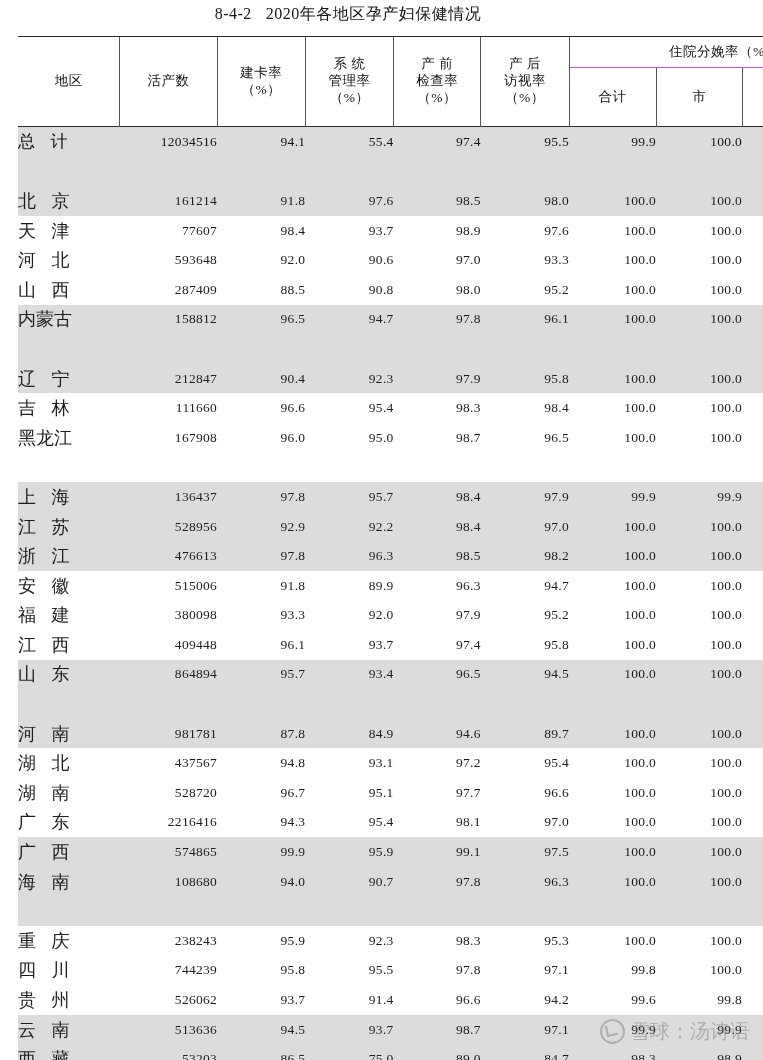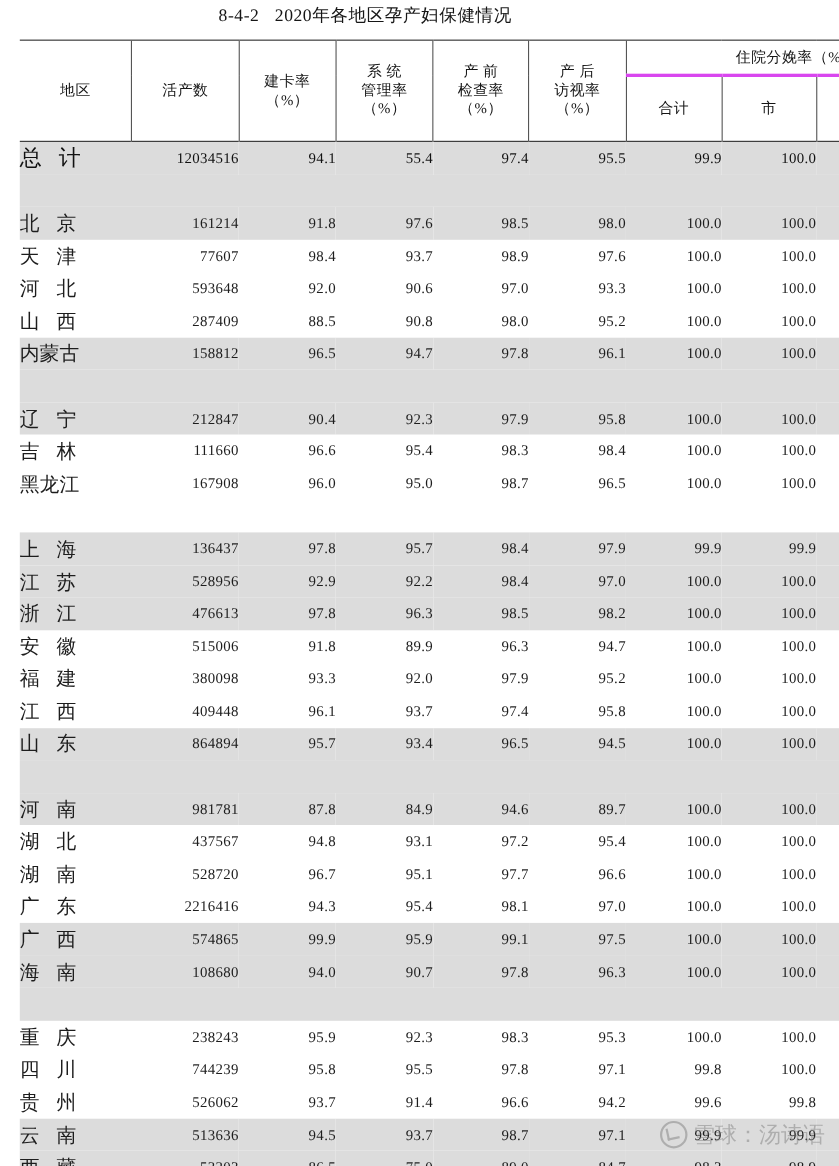--- a/index.html
+++ b/index.html
@@ -8,21 +8,21 @@
     background:#ffffff;
     font-family:"Liberation Serif","DejaVu Serif",serif;
     color:#1b1b1b;
     overflow:hidden;
     position:relative;
   }
   #page{position:relative;width:763px;height:1060px;}
 
   
   .title{
-    position:absolute;left:0;top:4px;width:664px;
+    position:absolute;left:16px;top:4px;width:664px;
     text-align:center;
     font-size:16px;
     letter-spacing:.5px;
     color:#161616;
     white-space:nowrap;
   }
   .title .code{font-family:"Liberation Serif",serif;}
   .title .gap{display:inline-block;width:14px;}
 
   
@@ -36,21 +36,21 @@
     font-size:13px;
   }
   table.main td,table.main th{
     padding:0;margin:0;
     font-weight:normal;
     vertical-align:middle;
   }
 
   
   .rule-top{border-top:1.6px solid #2b2b2b;}
-  .rule-thin{border-top:3px solid #d946ef;}
+  .rule-thin{border-top:1px solid #d946ef;}
 
   
   thead td{
     text-align:center;
     font-size:13.5px;
     color:#151515;
     line-height:1.25;
     letter-spacing:.5px;
   }
   .vline{border-left:1px solid #555;}
@@ -71,21 +71,21 @@
     letter-spacing:.4px;
     white-space:nowrap;
   }
   td.num{
     text-align:right;
     padding-right:18px;
     font-variant-numeric:tabular-nums;
     white-space:nowrap;
   }
   tr.total td{color:#111;}
-  tr.total td.region{font-size:20px;}
+  tr.total td.region{font-size:17px;}
   tr.shade td{background:#dcdcdc;}
   tr.spacer td{height:29.6px;}
   tr.spacer.shade td{background:#dcdcdc;}
 
   
   .r2{display:inline-block;}
   .r2 .c1{display:inline-block;}
   .r2 .c2{display:inline-block;margin-left:15px;}
   .r3{display:inline-block;letter-spacing:0;}
 

